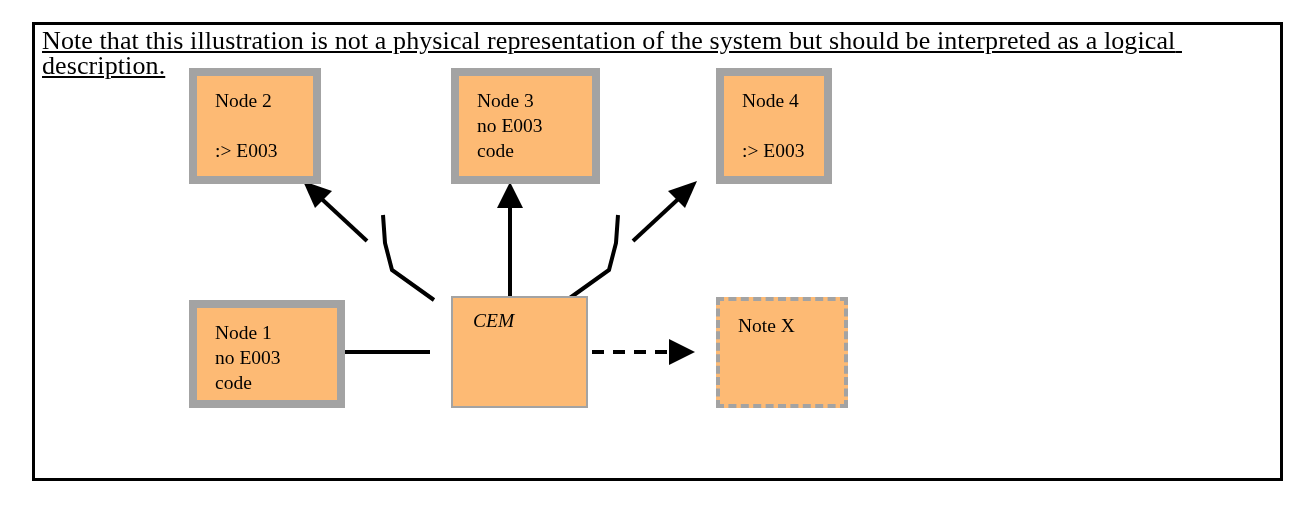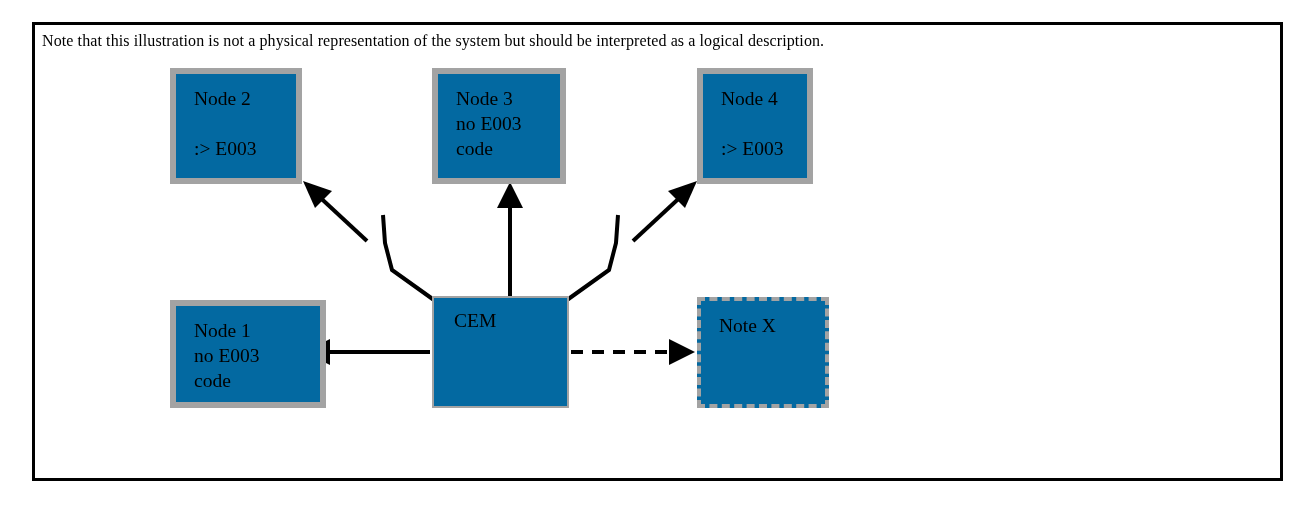--- a/index.html
+++ b/index.html
@@ -29,56 +29,59 @@
     height: 459px;
     border: 3px solid #000000;
     box-sizing: border-box;
   }
   
   #note-text {
     position: absolute;
     left: 42px;
     top: 28px;
     width: 1140px;
-    font-size: 16px;
+    font-size: 26px;
     line-height: 25px;
     letter-spacing: 0.1px;
     white-space: pre-wrap;
     z-index: 4;
+    text-decoration: underline;
   }
   
   .node-box {
     position: absolute;
     box-sizing: border-box;
-    background: #0369a1;
-    border: 6px solid #a3a3a3;
+    background: #fdba74;
+    border: 8px solid #a3a3a3;
     z-index: 3;
+    margin-left: 19px;
   }
   .node-box.thin {
     border-width: 2px;
   }
   .node-box.dashed {
     border-style: dashed;
     border-width: 4px;
   }
   .node-lines {
     position: absolute;
     left: 18px;
     top: 12px;
     font-size: 19.5px;
     line-height: 25px;
     white-space: pre-wrap;
   }
   .node-lines.cem-label {
     left: 20px;
     top: 10px;
+    font-style: italic;
   }
   
   #node2 { left: 170px; top: 68px;  width: 132px; height: 116px; }
-  #node3 { left: 432px; top: 68px;  width: 134px; height: 116px; }
+  #node3 { left: 432px; top: 68px;  width: 149px; height: 116px; }
   #node4 { left: 697px; top: 68px;  width: 116px; height: 116px; }
   #node1 { left: 170px; top: 300px; width: 156px; height: 108px; }
   #cem   { left: 432px; top: 296px; width: 137px; height: 112px; }
   #nodex { left: 697px; top: 297px; width: 132px; height: 111px; }
 
   #connectors {
     position: absolute;
     left: 0;
     top: 0;
     width: 1312px;

